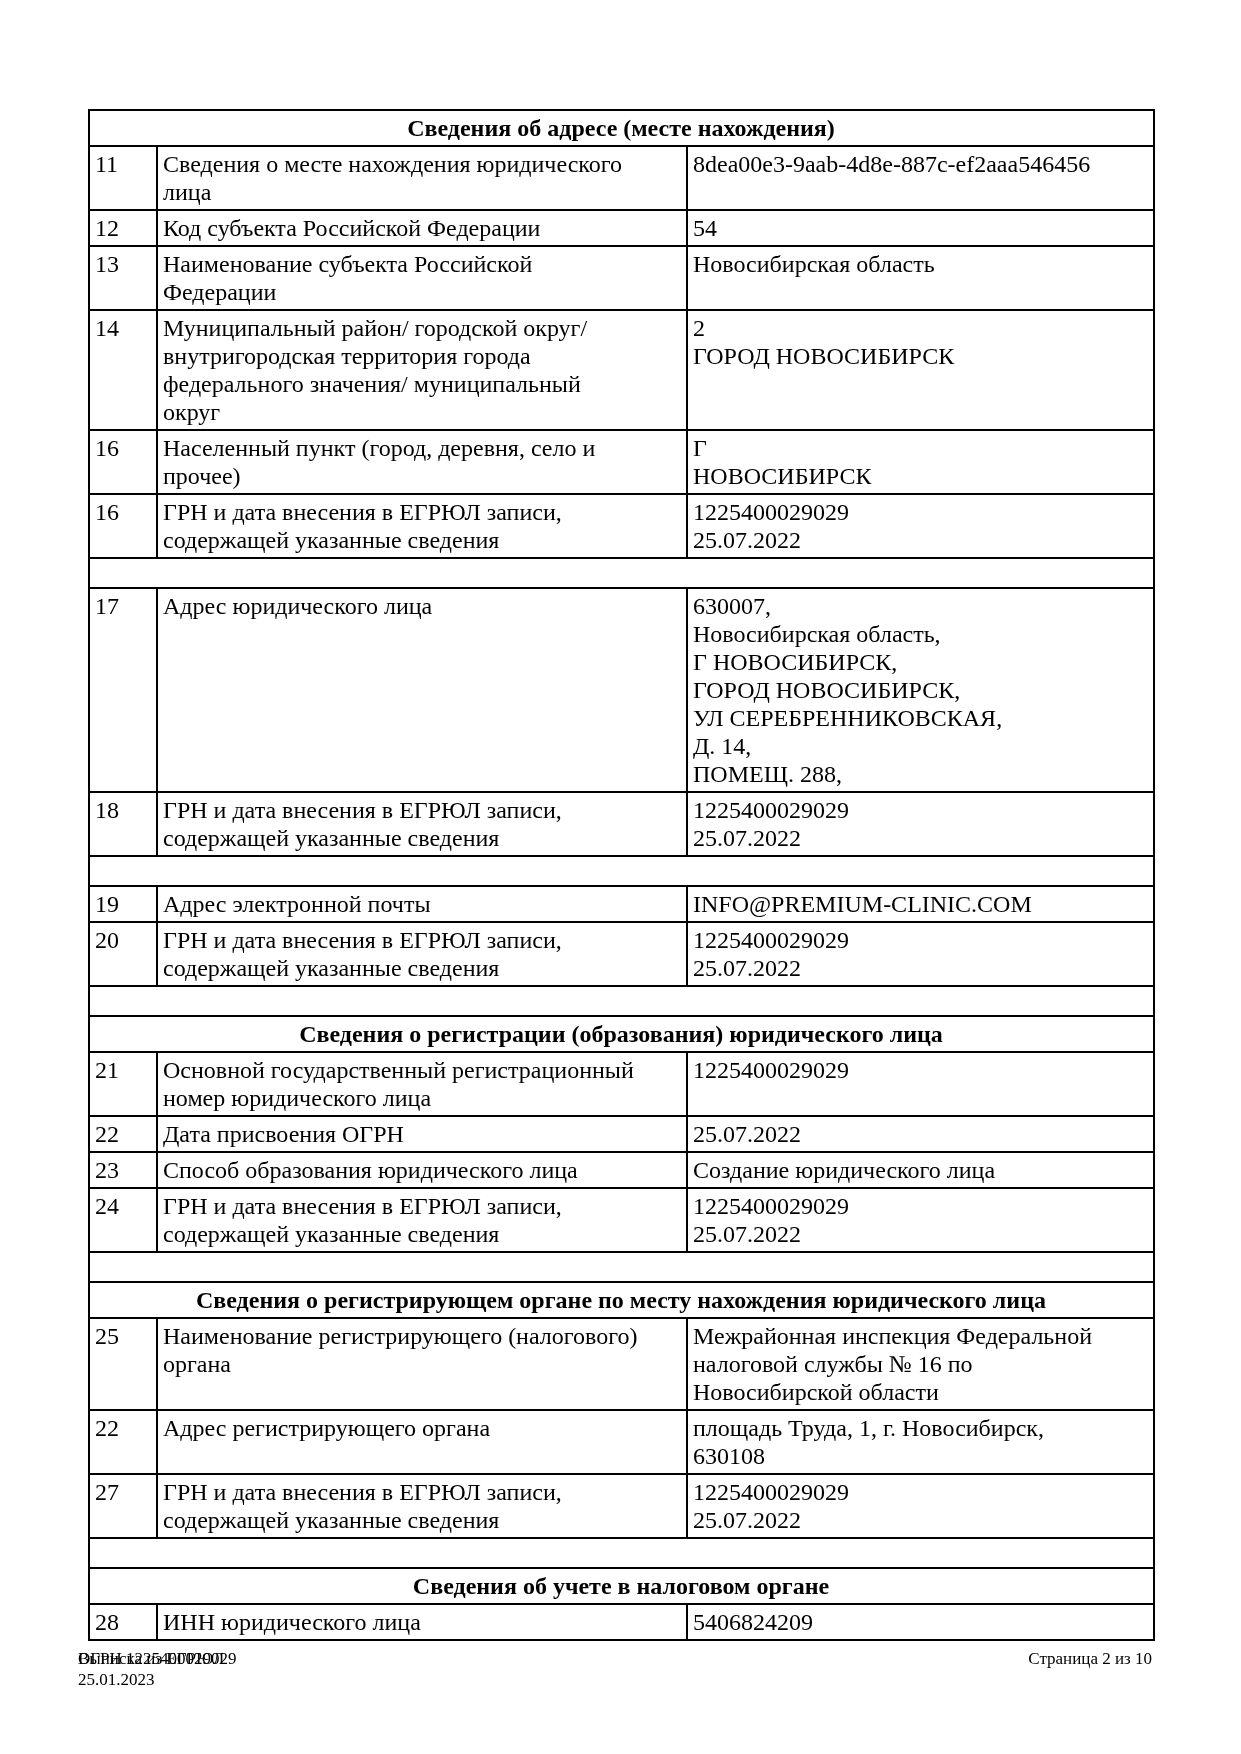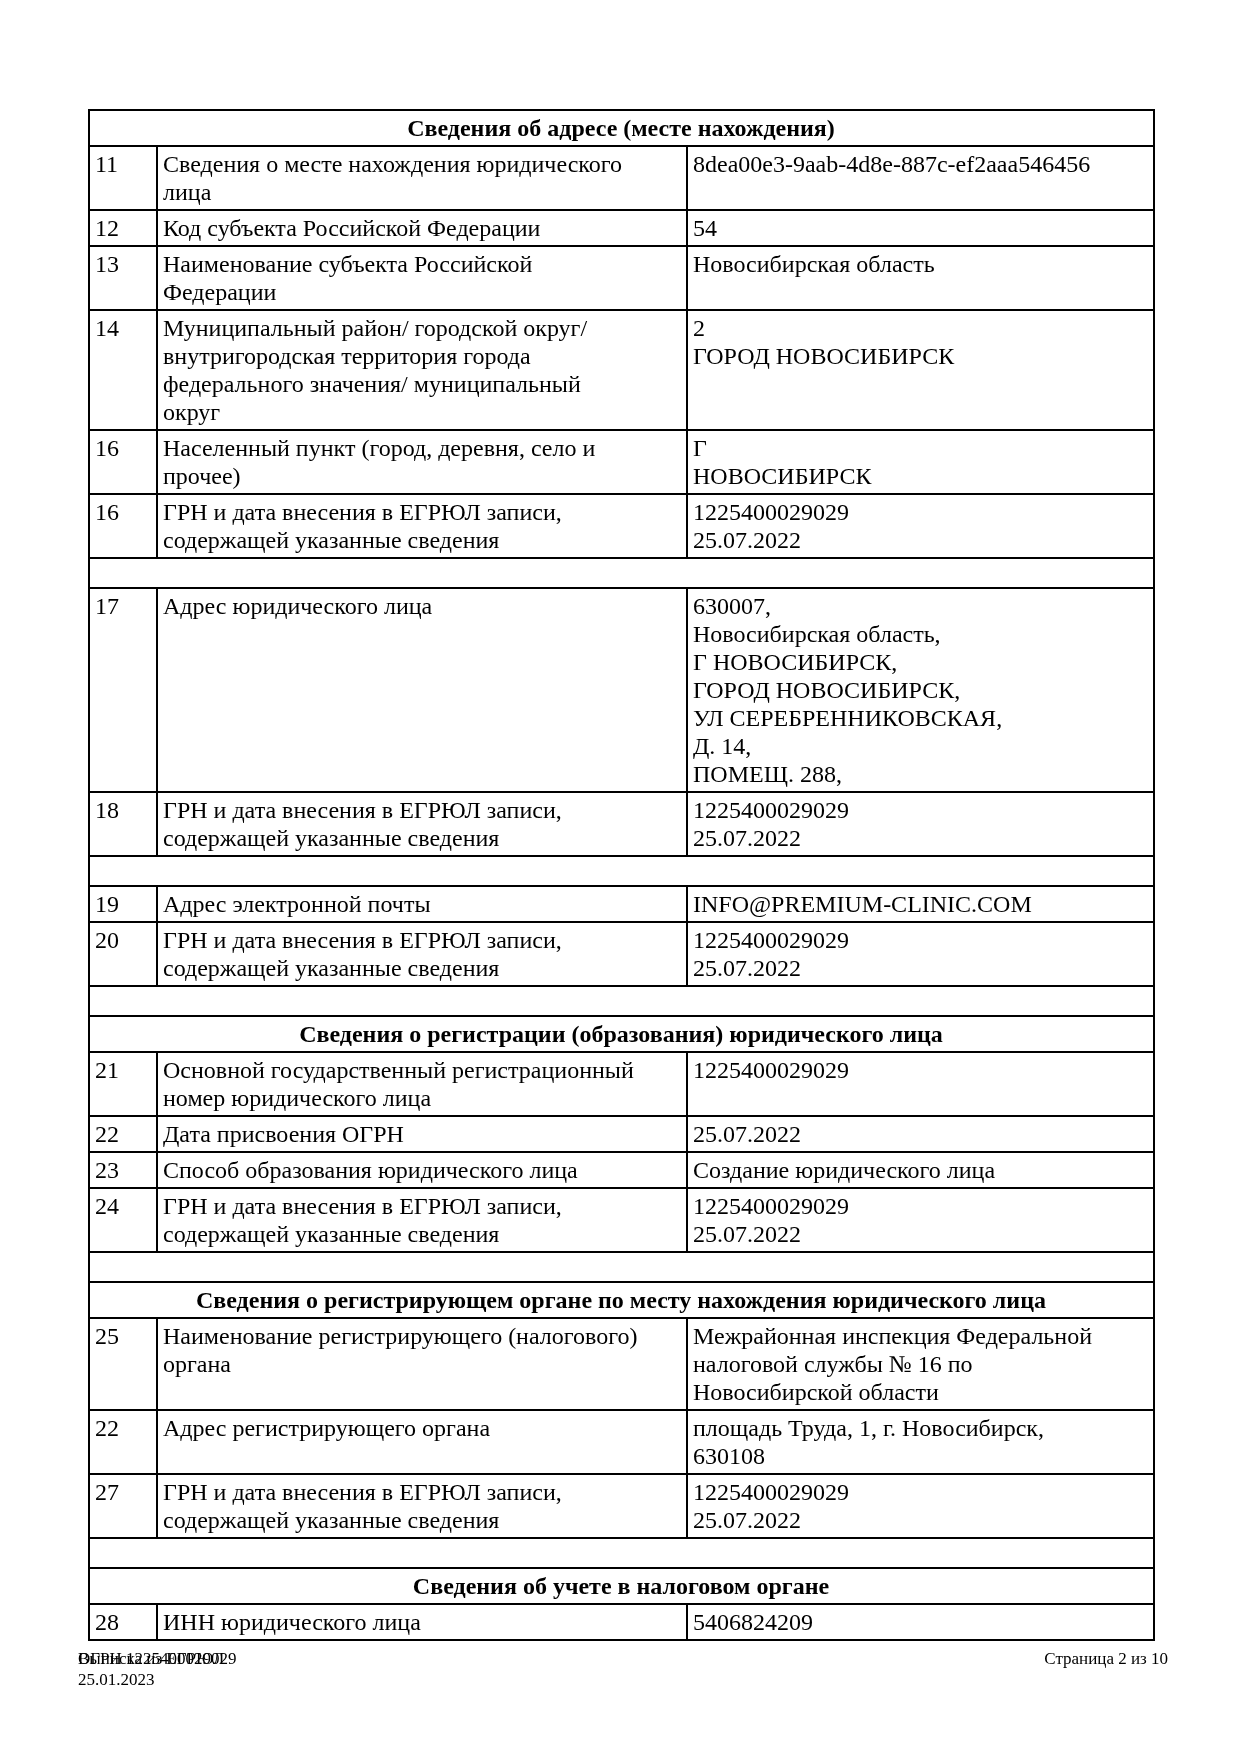--- a/index.html
+++ b/index.html
@@ -61,21 +61,21 @@
   .footer .f-center {
     position: absolute;
     top: 0;
     left: 0;
     width: 100%;
     text-align: left;
   }
   .footer .f-right {
     position: absolute;
     top: 0;
-    right: 0;
+    right: 16px;
     text-align: right;
   }
 </style>
 </head>
 <body>
 
 <div class="page">
 
   <table class="doc">
     <colgroup>

